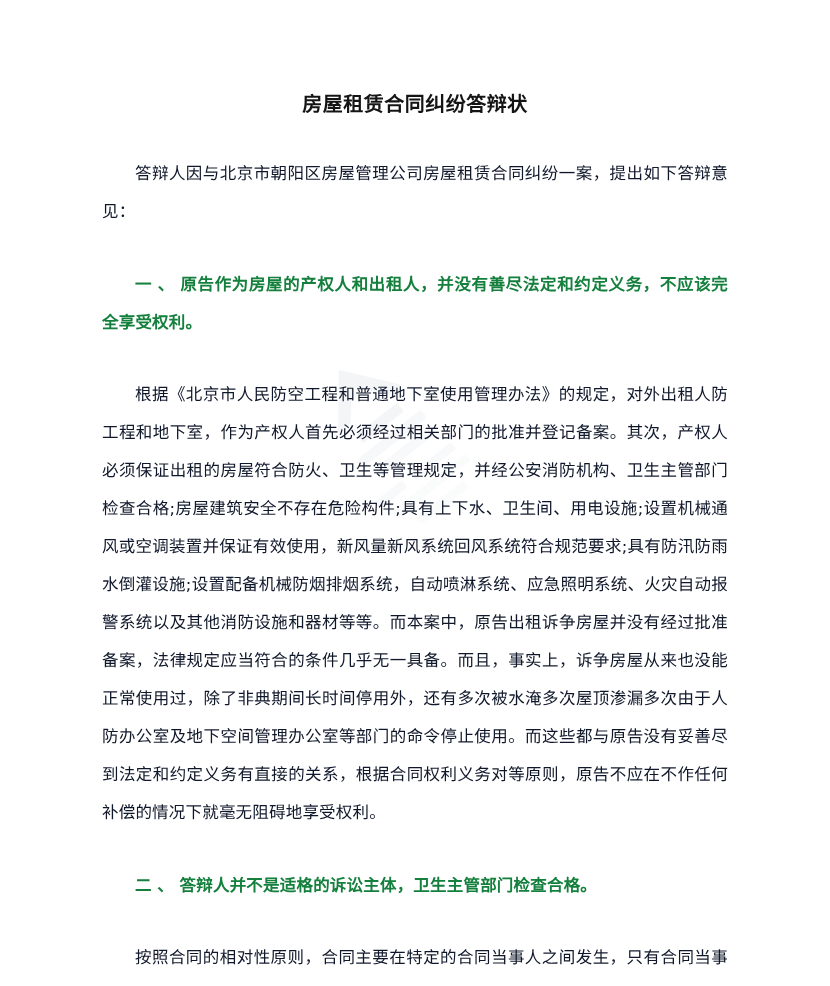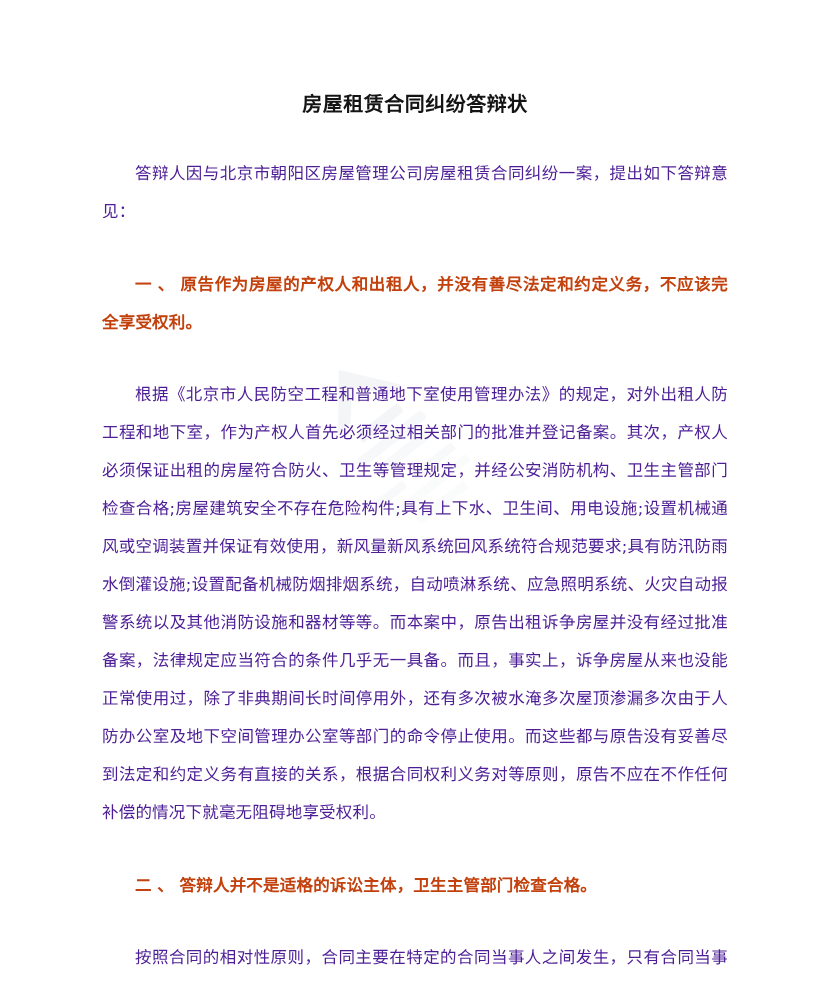--- a/index.html
+++ b/index.html
@@ -50,32 +50,32 @@
     font-weight: bold;
     color: #141414;
     letter-spacing: 0.5px;
     line-height: 1.4;
   }
 
   .para {
     margin: 0;
     font-size: 16.5px;
     line-height: 38px;
-    color: #4c1d95;
+    color: #0f172a;
     text-align: justify;
     text-justify: inter-ideograph;
     text-indent: 2em;
     letter-spacing: 0.2px;
   }
 
   .para.gap-after-title { margin-top: 37px; }
   .para.section-head {
     margin-top: 35px;
     font-weight: bold;
-    color: #c2410c;
+    color: #15803d;
   }
   .para.section-head .num-sep { letter-spacing: 0.35em; }
   .para.body-para { margin-top: 34px; }
   .para.section-head + .para.body-para { margin-top: 34px; }
 </style>
 </head>
 <body>
 
 <div class="page">
 

